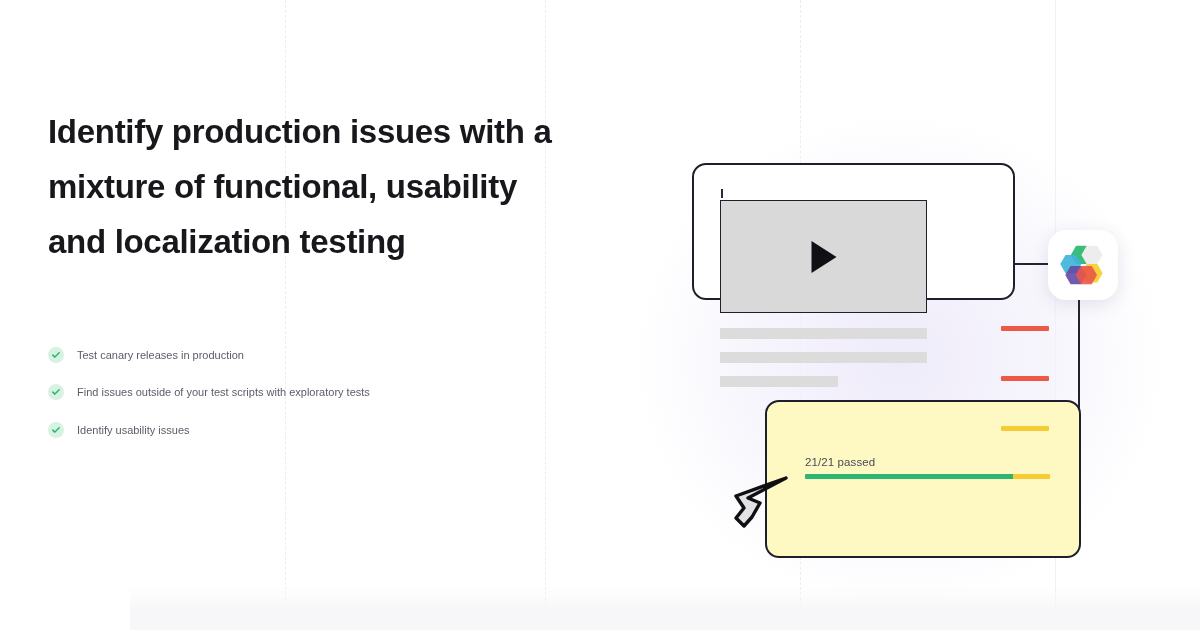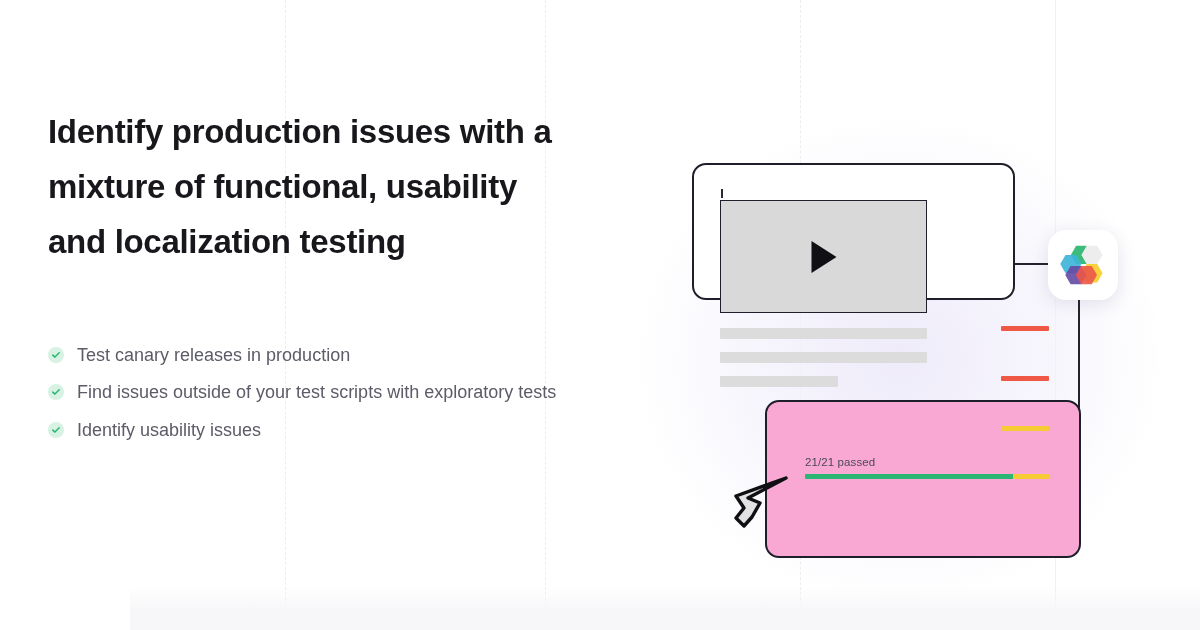--- a/index.html
+++ b/index.html
@@ -98,21 +98,21 @@
     height: 16px;
     border-radius: 50%;
     background: #d7f2e3;
     display: flex;
     align-items: center;
     justify-content: center;
     margin-right: 13px;
   }
   .check-badge svg { display: block; }
   .bullet-text {
-    font-size: 18px;
+    font-size: 11px;
     color: #5c5c68;
     line-height: 18px;
     white-space: nowrap;
   }
 
   
   .illo {
     position: absolute;
     left: 680px;
     top: 150px;
@@ -120,21 +120,21 @@
     height: 430px;
   }
 
   
   .back-card {
     position: absolute;
     left: 85px;
     top: 250px;
     width: 316px;
     height: 158px;
-    background: #f9a8d4;
+    background: #fef9c3;
     border: 2.2px solid #1f1f2b;
     border-radius: 14px;
     box-sizing: border-box;
   }
 
   .result-row {
     position: absolute;
     left: 38px;
     width: 245px;
   }

